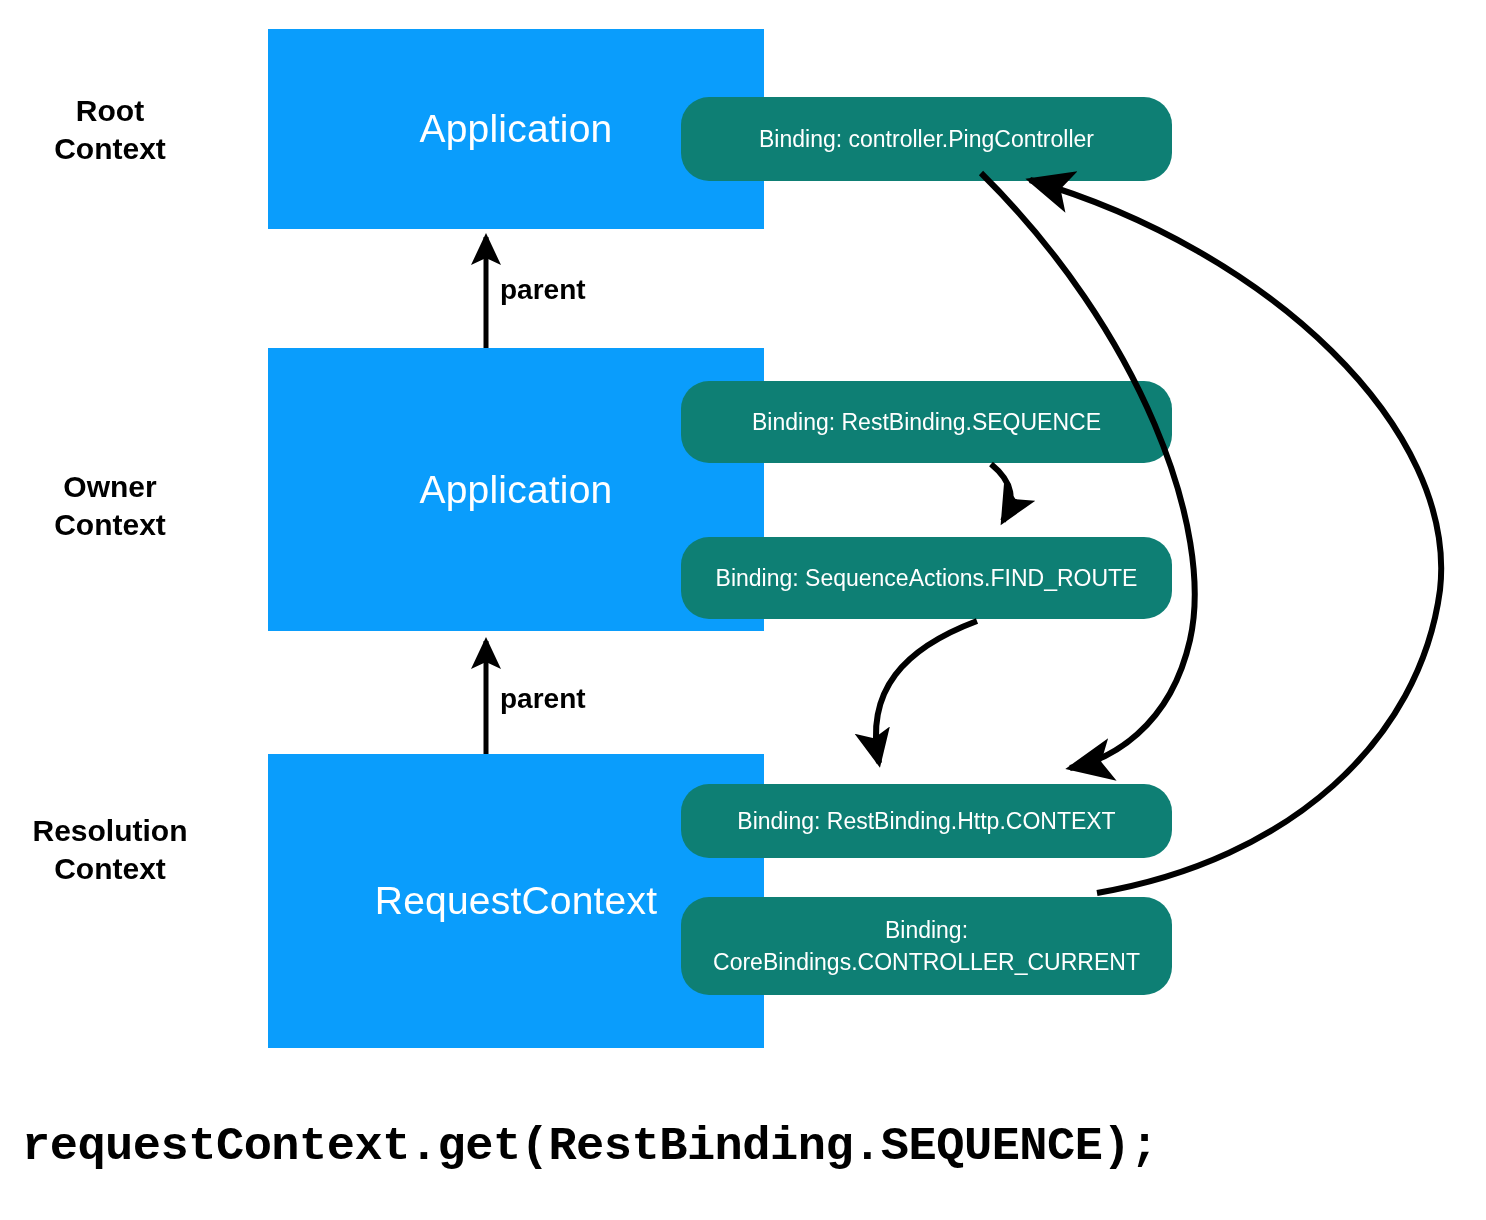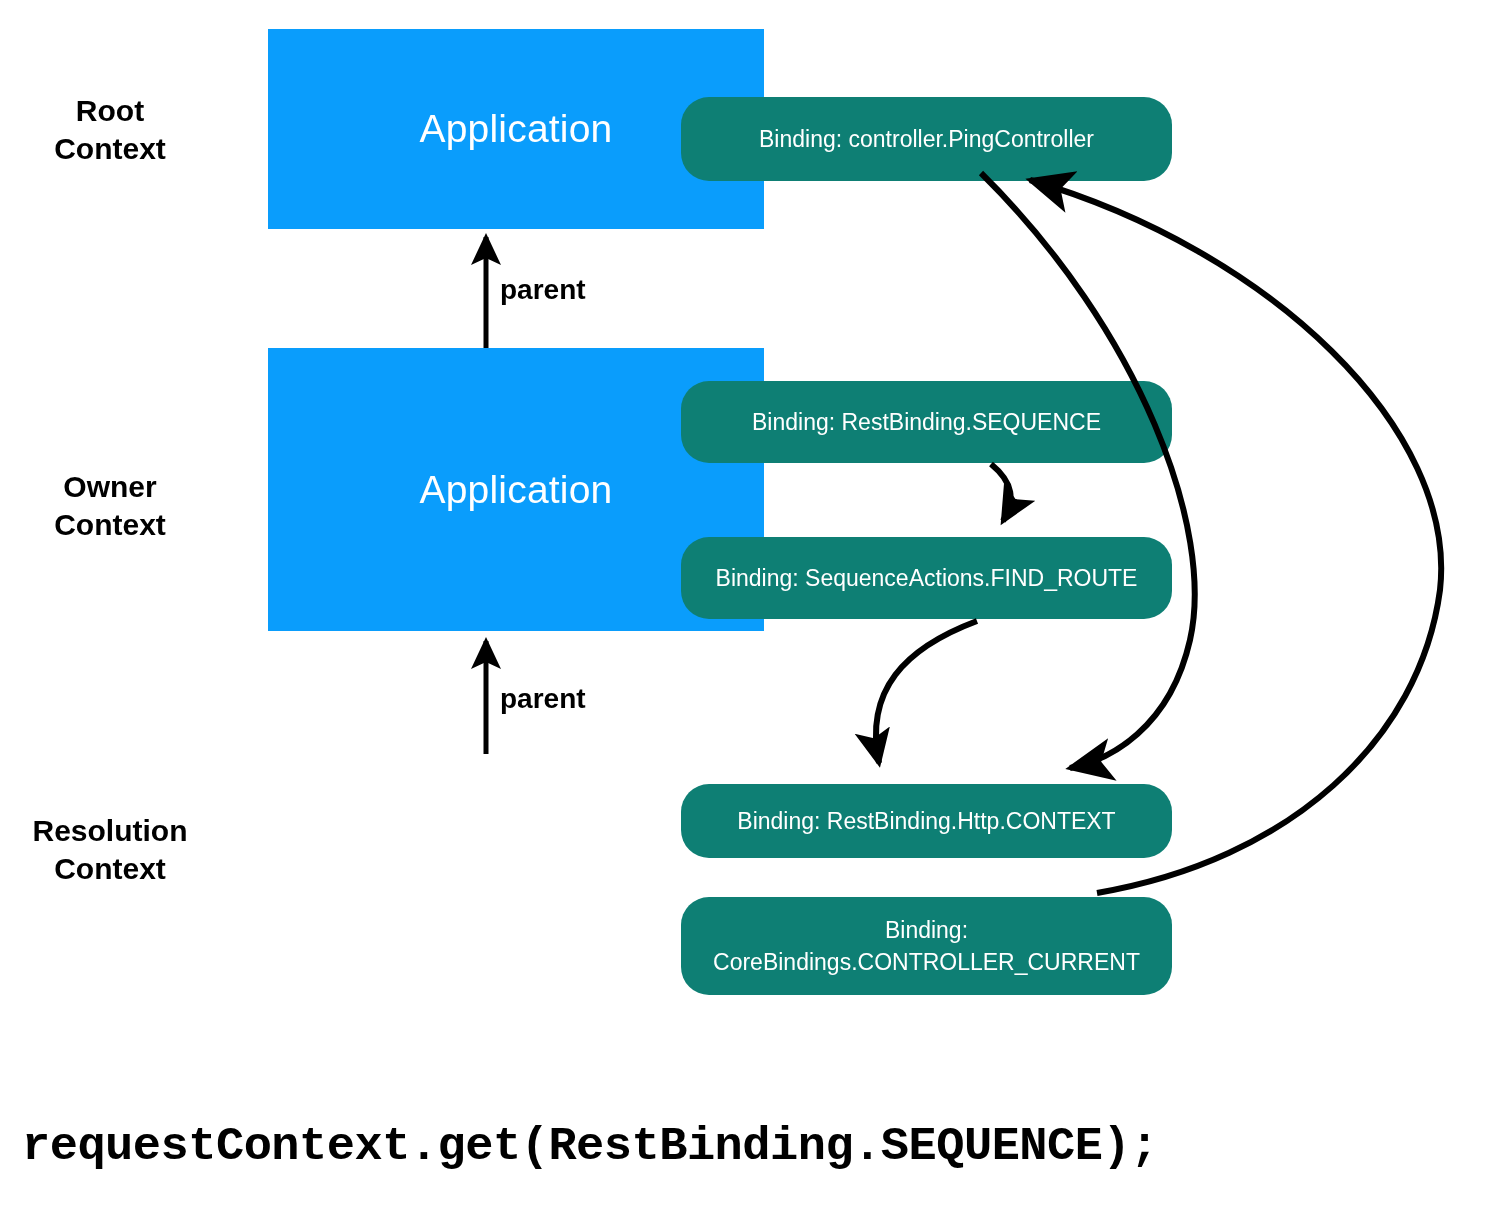--- a/index.html
+++ b/index.html
@@ -129,20 +129,23 @@
 Context</div>
   <div class="ctx-label" id="ctx-res">Resolution
 Context</div>
 
   <div class="ctx-box" id="box-application">
     <span>Application</span>
   </div>
   <div class="ctx-box" id="box-restserver">
     <span>Application</span>
   </div>
+  <div class="ctx-box" id="box-requestcontext">
+    <span>RequestContext</span>
+  </div>
 
   <div class="pill" id="pill-ping">
     <span>Binding: controller.PingController</span>
   </div>
   <div class="pill" id="pill-sequence">
     <span>Binding: RestBinding.SEQUENCE</span>
   </div>
   <div class="pill" id="pill-findroute">
     <span>Binding: SequenceActions.FIND_ROUTE</span>
   </div>

